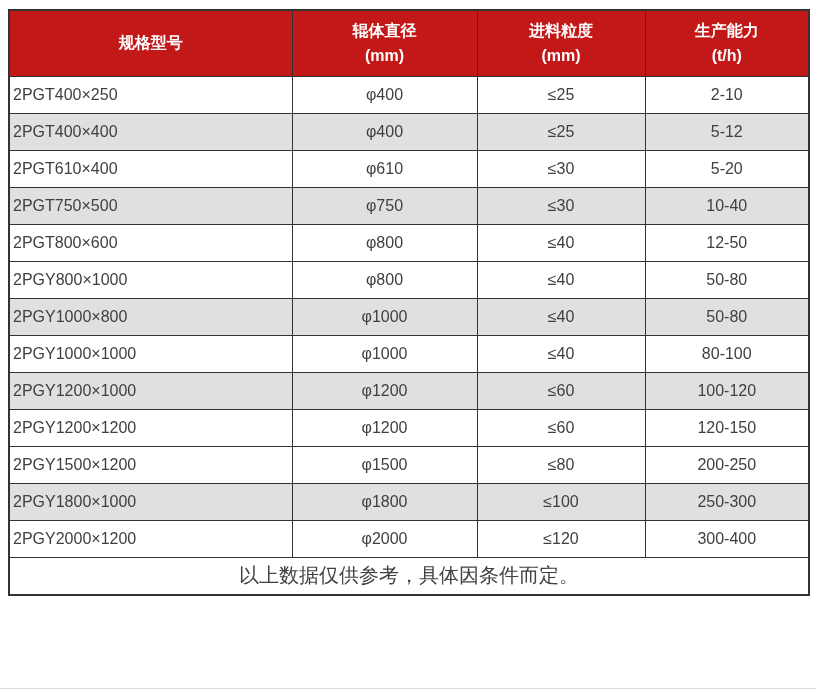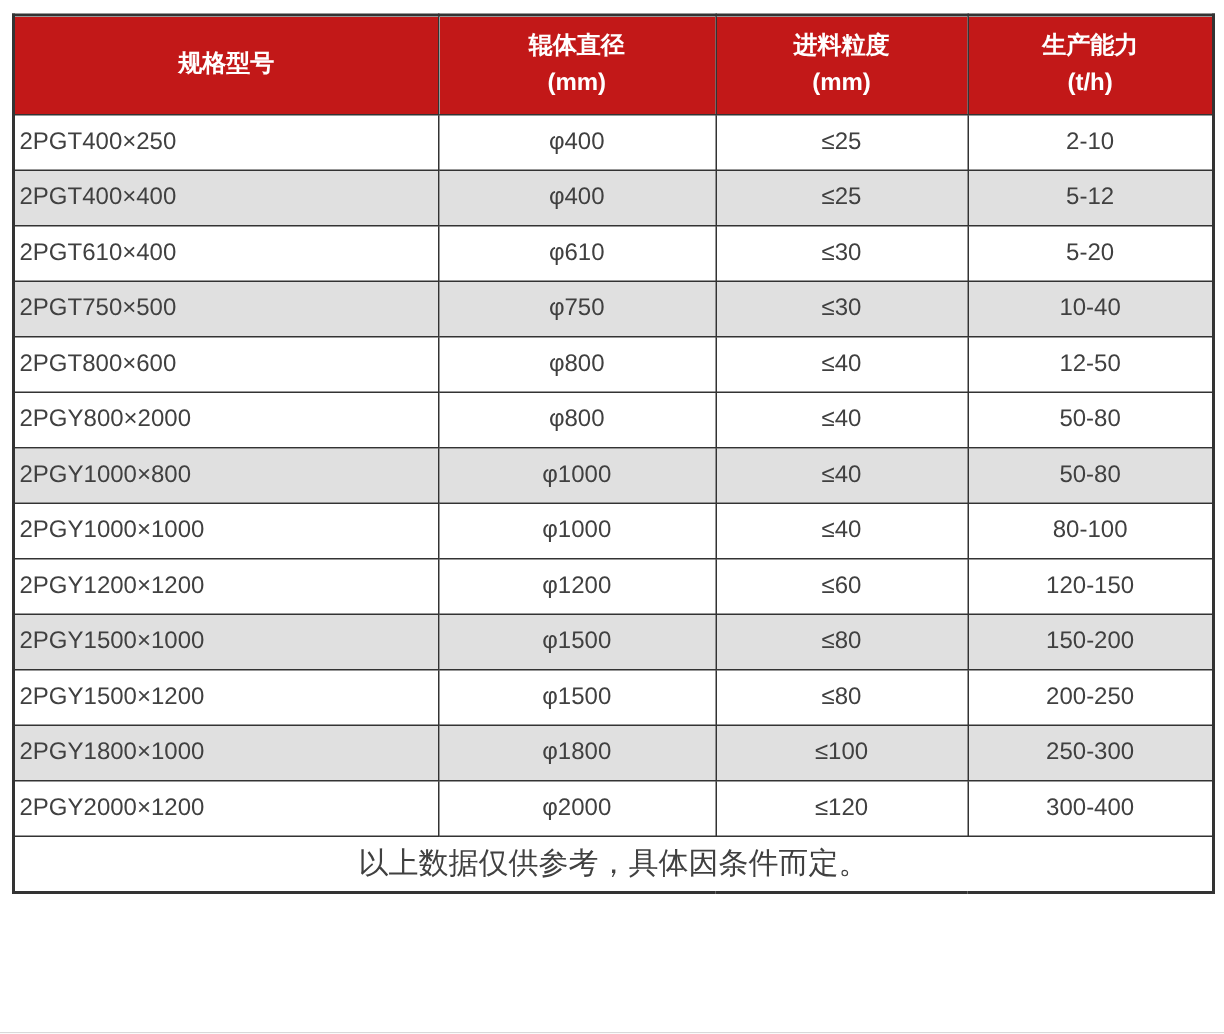--- a/index.html
+++ b/index.html
@@ -135,48 +135,48 @@
           <td>≤30</td>
           <td>10-40</td>
         </tr>
         <tr>
           <td class="col-model">2PGT800×600</td>
           <td>φ800</td>
           <td>≤40</td>
           <td>12-50</td>
         </tr>
         <tr>
-          <td class="col-model">2PGY800×2000</td>
+          <td class="col-model">2PGY800×1000</td>
           <td>φ800</td>
           <td>≤40</td>
           <td>50-80</td>
         </tr>
         <tr class="alt">
           <td class="col-model">2PGY1000×800</td>
           <td>φ1000</td>
           <td>≤40</td>
           <td>50-80</td>
         </tr>
         <tr>
           <td class="col-model">2PGY1000×1000</td>
           <td>φ1000</td>
           <td>≤40</td>
           <td>80-100</td>
+        </tr>
+        <tr class="alt">
+          <td class="col-model">2PGY1200×1000</td>
+          <td>φ1200</td>
+          <td>≤60</td>
+          <td>100-120</td>
         </tr>
         <tr>
           <td class="col-model">2PGY1200×1200</td>
           <td>φ1200</td>
           <td>≤60</td>
           <td>120-150</td>
-        </tr>
-        <tr class="alt">
-          <td class="col-model">2PGY1500×1000</td>
-          <td>φ1500</td>
-          <td>≤80</td>
-          <td>150-200</td>
         </tr>
         <tr>
           <td class="col-model">2PGY1500×1200</td>
           <td>φ1500</td>
           <td>≤80</td>
           <td>200-250</td>
         </tr>
         <tr class="alt">
           <td class="col-model">2PGY1800×1000</td>
           <td>φ1800</td>

